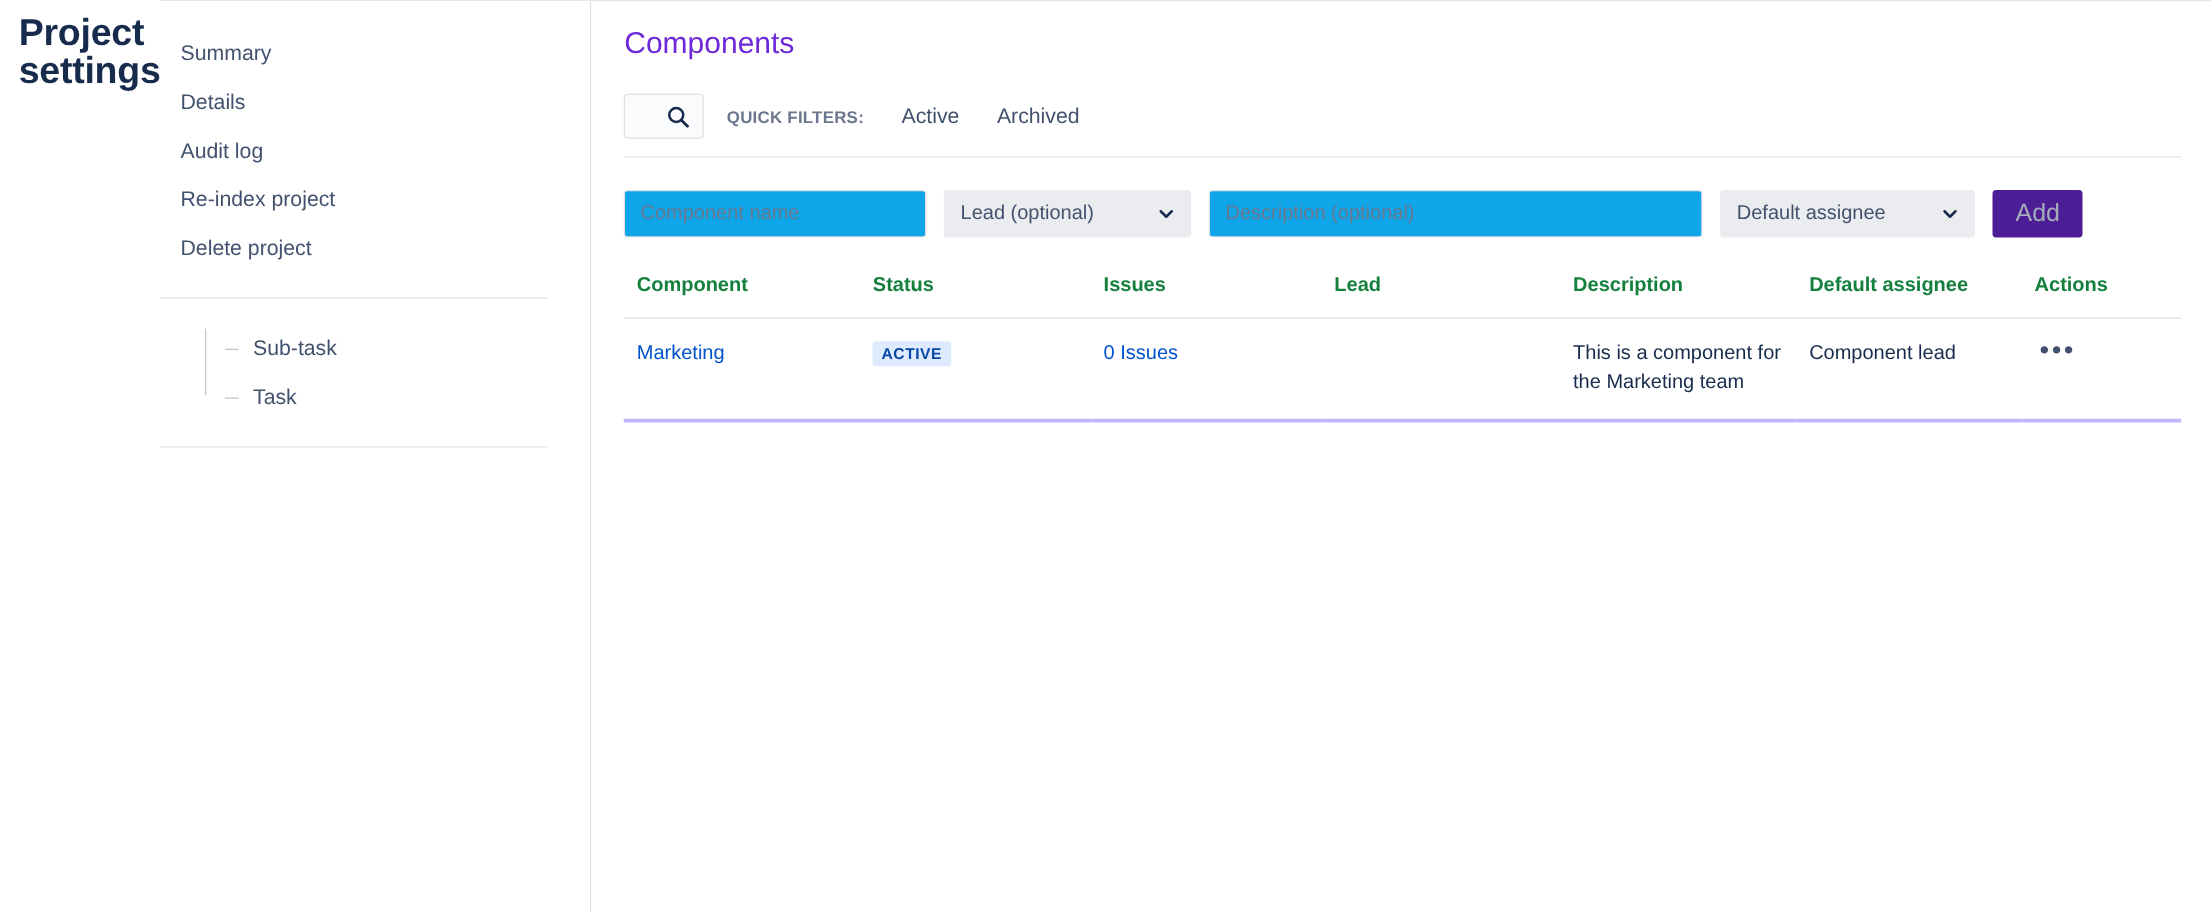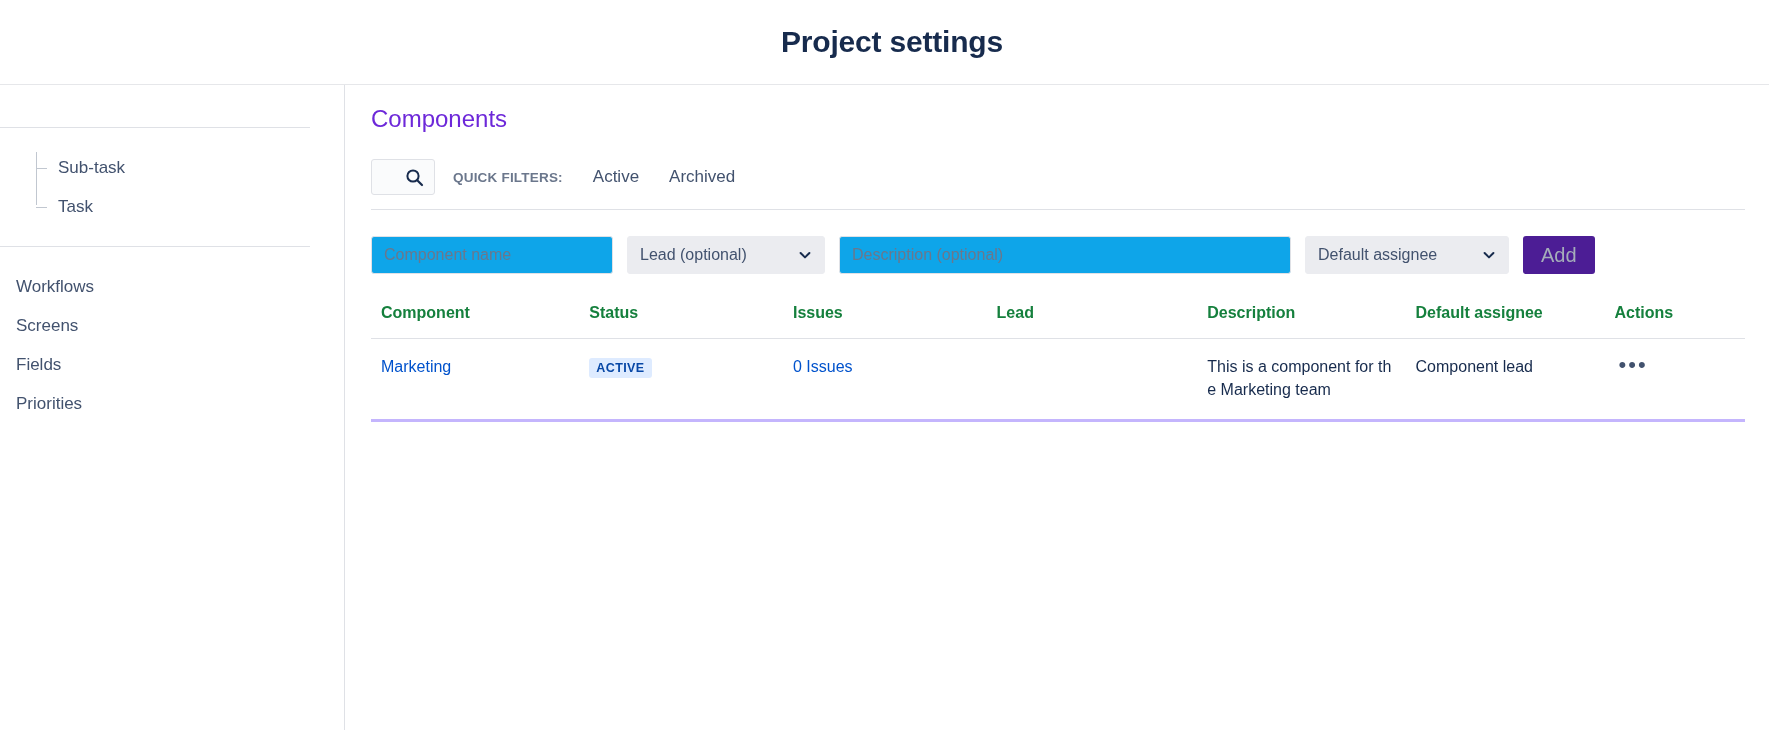--- a/index.html
+++ b/index.html
@@ -14,22 +14,21 @@
     color: #172b4d;
     overflow: hidden;
   }
 
   
   #app {
     width: 1769px;
     height: 730px;
     position: relative;
     display: flex;
-    flex-direction: column;
-    align-items: center;
+    flex-direction: row;
   }
   #page-header {
     height: 84px;
     flex: 0 0 84px;
     display: flex;
     align-items: center;
     padding-left: 15px;
     box-sizing: border-box;
     background: #ffffff;
   }
@@ -74,21 +73,21 @@
   }
   .nav-divider {
     height: 1px;
     background: #dfe1e6;
     margin: 20px 34px 20px 0px;
   }
   
   .subtree {
     position: relative;
     margin-left: 36px;
-    padding-left: 0;
+    padding-left: 16px;
   }
   .subtree::before {
     content: "";
     position: absolute;
     left: 0px;
     top: 4px;
     bottom: 21px;
     width: 1px;
     background: #c1c7d0;
   }
@@ -182,21 +181,21 @@
     color: #172b4d;
     outline: none;
   }
   .fld-text {
     border: 1px solid #dfe1e6;
     background: #0ea5e9;
     padding: 0 12px;
   }
   .fld-text::placeholder { color: #6b778c; opacity: 1; }
   #f-name { width: 242px; }
-  #f-desc { width: 452px; margin-left: 14px; }
+  #f-desc { width: 395px; margin-left: 14px; }
 
   .fld-select {
     position: relative;
     border: 1px solid #ebecf0;
     background: #ebecf0;
     display: flex;
     align-items: center;
     cursor: pointer;
     padding: 0 12px;
   }
@@ -298,38 +297,39 @@
 <div id="app">
 
   <div id="page-header">
     <div class="title">Project settings</div>
   </div>
 
   <div id="body-split">
 
     <nav id="sidebar">
 
+      <div class="nav-group">
+        <a class="nav-item">Summary</a>
+        <a class="nav-item">Details</a>
+        <a class="nav-item">Audit log</a>
+        <a class="nav-item">Re-index project</a>
+        <a class="nav-item">Delete project</a>
+      </div>
 
       <div class="nav-divider"></div>
 
       <div class="nav-group">
         <div class="subtree">
           <a class="sub-item">Sub-task</a>
           <a class="sub-item">Task</a>
         </div>
       </div>
 
       <div class="nav-divider"></div>
 
-      <div class="nav-group">
-        <a class="nav-item">Workflows</a>
-        <a class="nav-item">Screens</a>
-        <a class="nav-item">Fields</a>
-        <a class="nav-item">Priorities</a>
-      </div>
 
     </nav>
 
     <main id="main">
 
       <h1 id="main-title">Components</h1>
 
       <div id="filter-bar">
 
         <div id="search-button">

